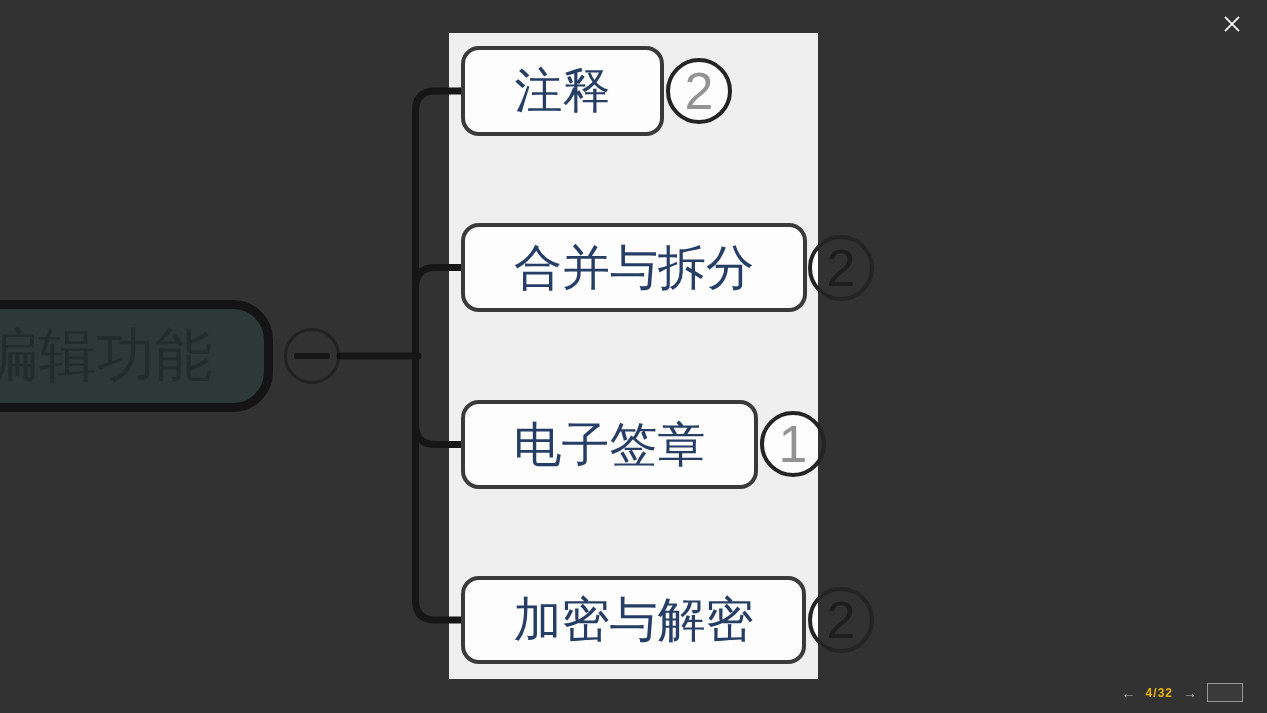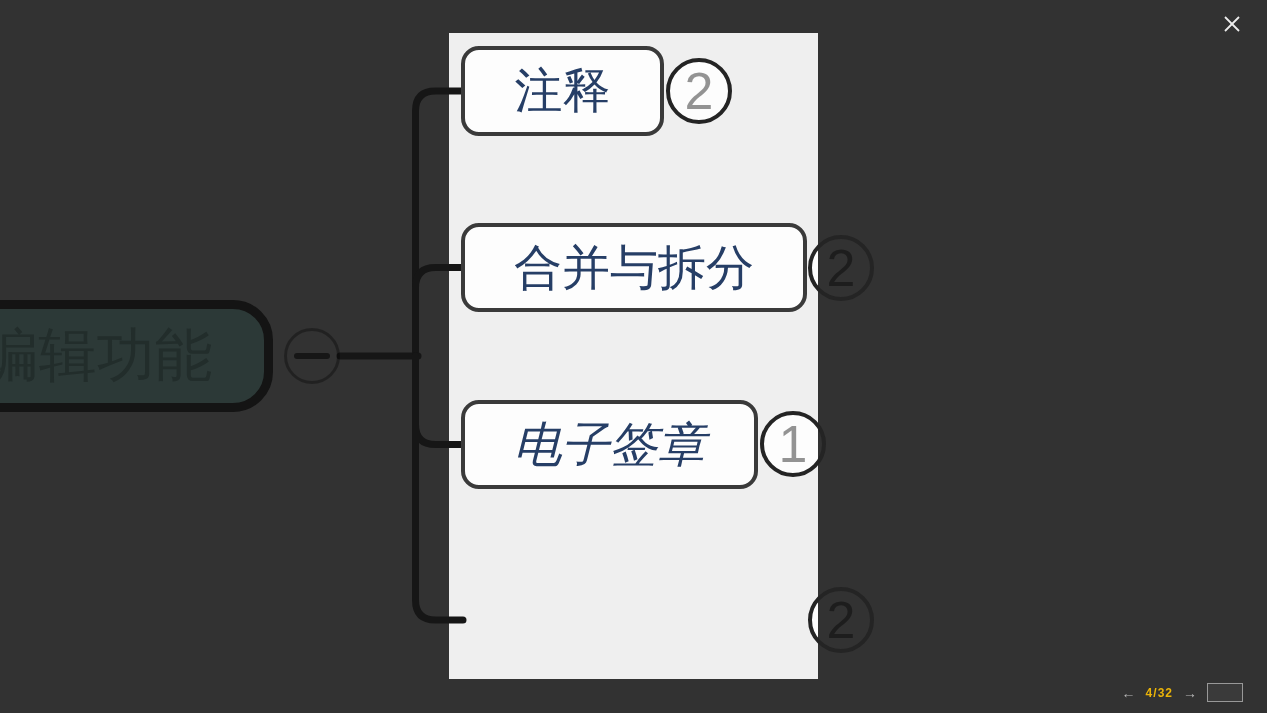--- a/index.html
+++ b/index.html
@@ -26,21 +26,21 @@
             border:3px solid rgba(0,0,0,0.32);border-radius:50%;
             display:flex;align-items:center;justify-content:center;cursor:pointer;}
   .collapse .bar{width:36px;height:6px;background:#161616;border-radius:3px;}
 
   
   .node{position:absolute;box-sizing:border-box;background:#fdfdfd;border:4px solid #3a3a3a;border-radius:18px;
         display:flex;align-items:center;justify-content:center;
         color:#263e66;font-size:48px;font-weight:500;white-space:nowrap;cursor:pointer;}
   .n1{left:461px;top:46px;width:203px;height:90px;}
   .n2{left:461px;top:223px;width:346px;height:89px;}
-  .n3{left:461px;top:400px;width:297px;height:89px;font-style:italic;}
+  .n3{left:461px;top:400px;width:297px;height:89px;}
   .n4{left:461px;top:576px;width:345px;height:88px;}
 
   
   .badge{position:absolute;width:66px;height:66px;box-sizing:border-box;border:4px solid #242424;border-radius:50%;
          display:flex;align-items:center;justify-content:center;
          color:rgba(0,0,0,0.42);font-size:52px;line-height:1;cursor:pointer;}
   .b1{left:666px;top:58px;}
   .b2{left:808px;top:235px;}
   .b3{left:760px;top:411px;}
   .b4{left:808px;top:587px;}
@@ -86,20 +86,23 @@
 
   <div class="node n1">
     <span>注释</span>
   </div>
   <div class="node n2">
     <span>合并与拆分</span>
   </div>
   <div class="node n3">
     <span>电子签章</span>
   </div>
+  <div class="node n4">
+    <span>加密与解密</span>
+  </div>
 
   <div class="badge b1">
     <span>2</span>
   </div>
   <div class="badge b2">
     <span>2</span>
   </div>
   <div class="badge b3">
     <span>1</span>
   </div>

